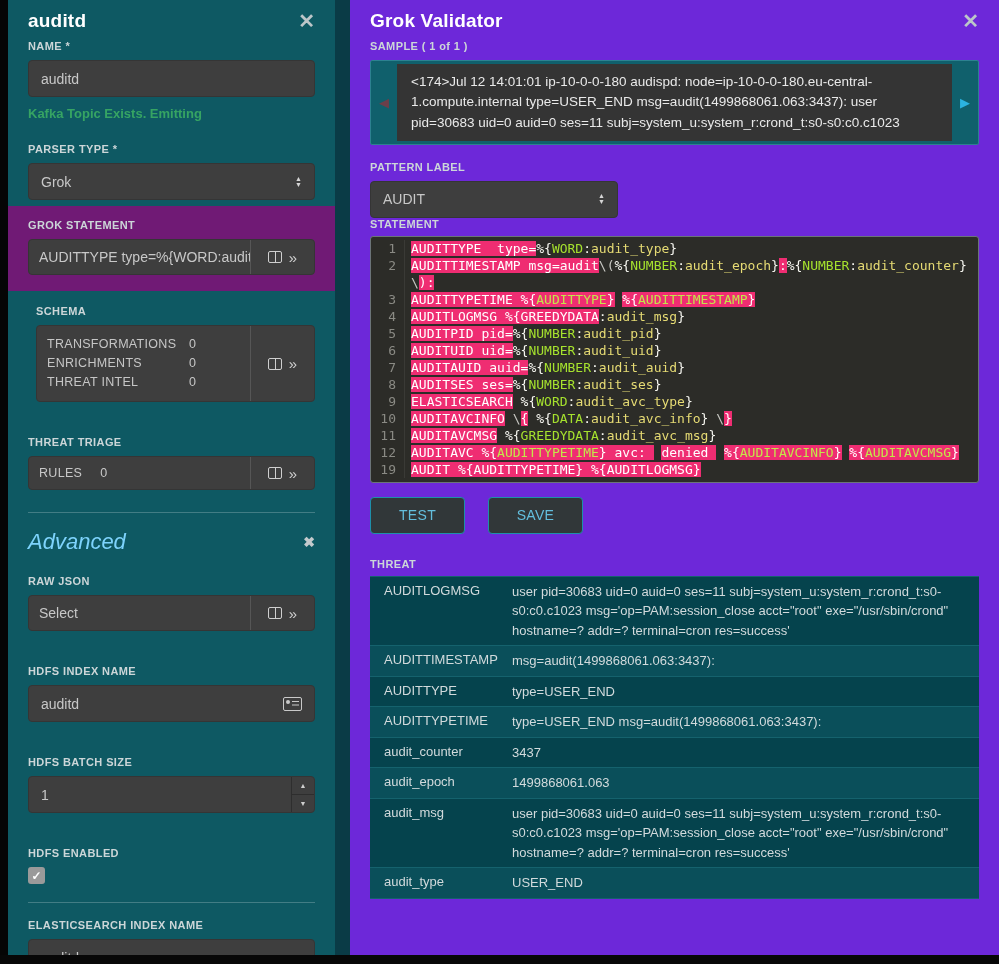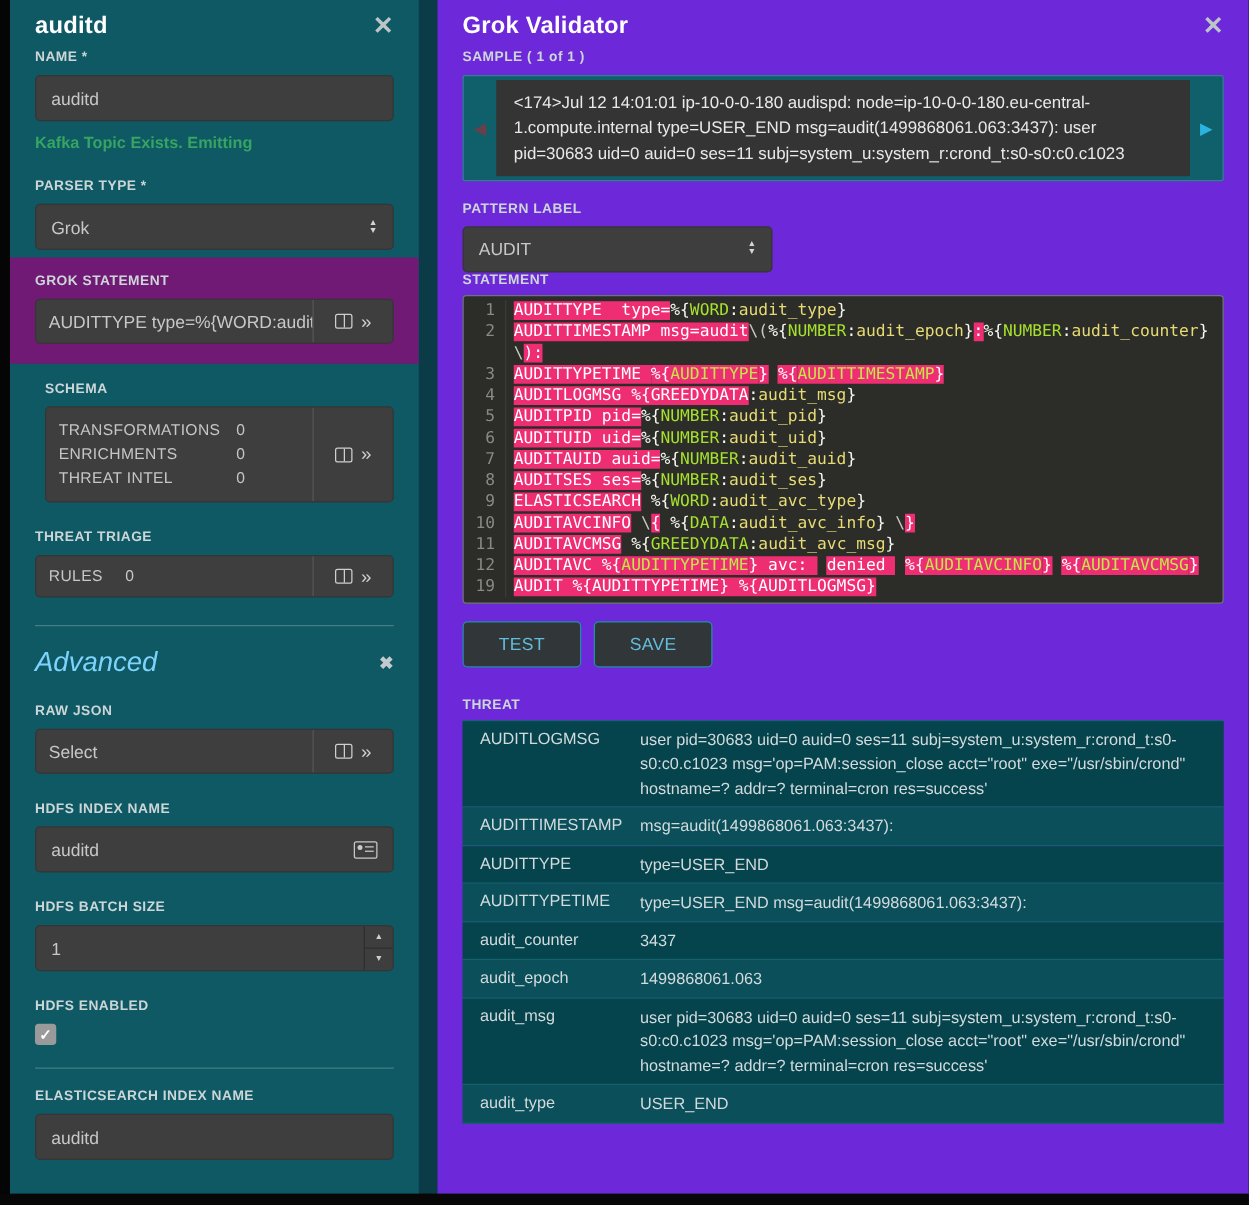--- a/index.html
+++ b/index.html
@@ -66,33 +66,33 @@
   .code-line { display:flex; font-family:"DejaVu Sans Mono", monospace; font-size:13px; line-height:17px; }
   .gutter { width:34px; text-align:right; padding-right:8px; color:#8a8a84; flex:none; border-right:1px solid #3a3a36; margin-right:6px; }
   .code { flex:1; color:#f8f8f2; white-space:pre-wrap; word-break:break-all; }
   .seg.hl  { background:#ef2d72; color:#fff; }
   .seg.hlg { background:#ef2d72; color:#c3e64a; }
   .seg.pat { color:#a6e22e; }
   .seg.fld { color:#e6db74; }
   .seg.pun { color:#f8f8f2; }
   .seg.esc { color:#c9c9c4; }
 
-  .btn-row { display:flex; gap:10px; margin-top:14px; }
+  .btn-row { display:flex; gap:23px; margin-top:14px; }
   .btn { min-width:95px; height:37px; background:#313739; border:1px solid #1e8fa9; border-radius:4px;
          color:#63bedd; font-size:14px; display:flex; align-items:center; justify-content:center; letter-spacing:.3px; cursor:pointer; }
 
   .preview-table { margin-top:6px; border-top:1px solid #15626d; }
   .prow { display:flex; padding:5px 14px; border-bottom:1px solid #15626d; background:#07playing; }
   .prow.odd { background:#05434d; }
   .prow.even { background:#0a4f5a; }
   .pkey { width:128px; flex:none; color:#d2dadc; font-size:13px; padding-top:1px; }
   .pval { flex:1; color:#d2dadc; font-size:13px; line-height:1.5; word-break:break-word; }
 
   .edge-bottom { position:absolute; left:0; top:955px; width:999px; height:9px; background:#070707; }
-  .m-t8{margin-top:8px;} .m-t16{margin-top:16px;} .m-t20{margin-top:20px;} .m-t22{margin-top:22px;}
+  .m-t8{margin-top:8px;} .m-t16{margin-top:16px;} .m-t20{margin-top:20px;} .m-t22{margin-top:34px;}
 </style>
 </head>
 <body>
 
 <div class="app">
 
   <aside class="panel panel-left">
     <div class="panel-head">
       <div class="panel-title">auditd</div>
       <div class="close-x">✕</div>

